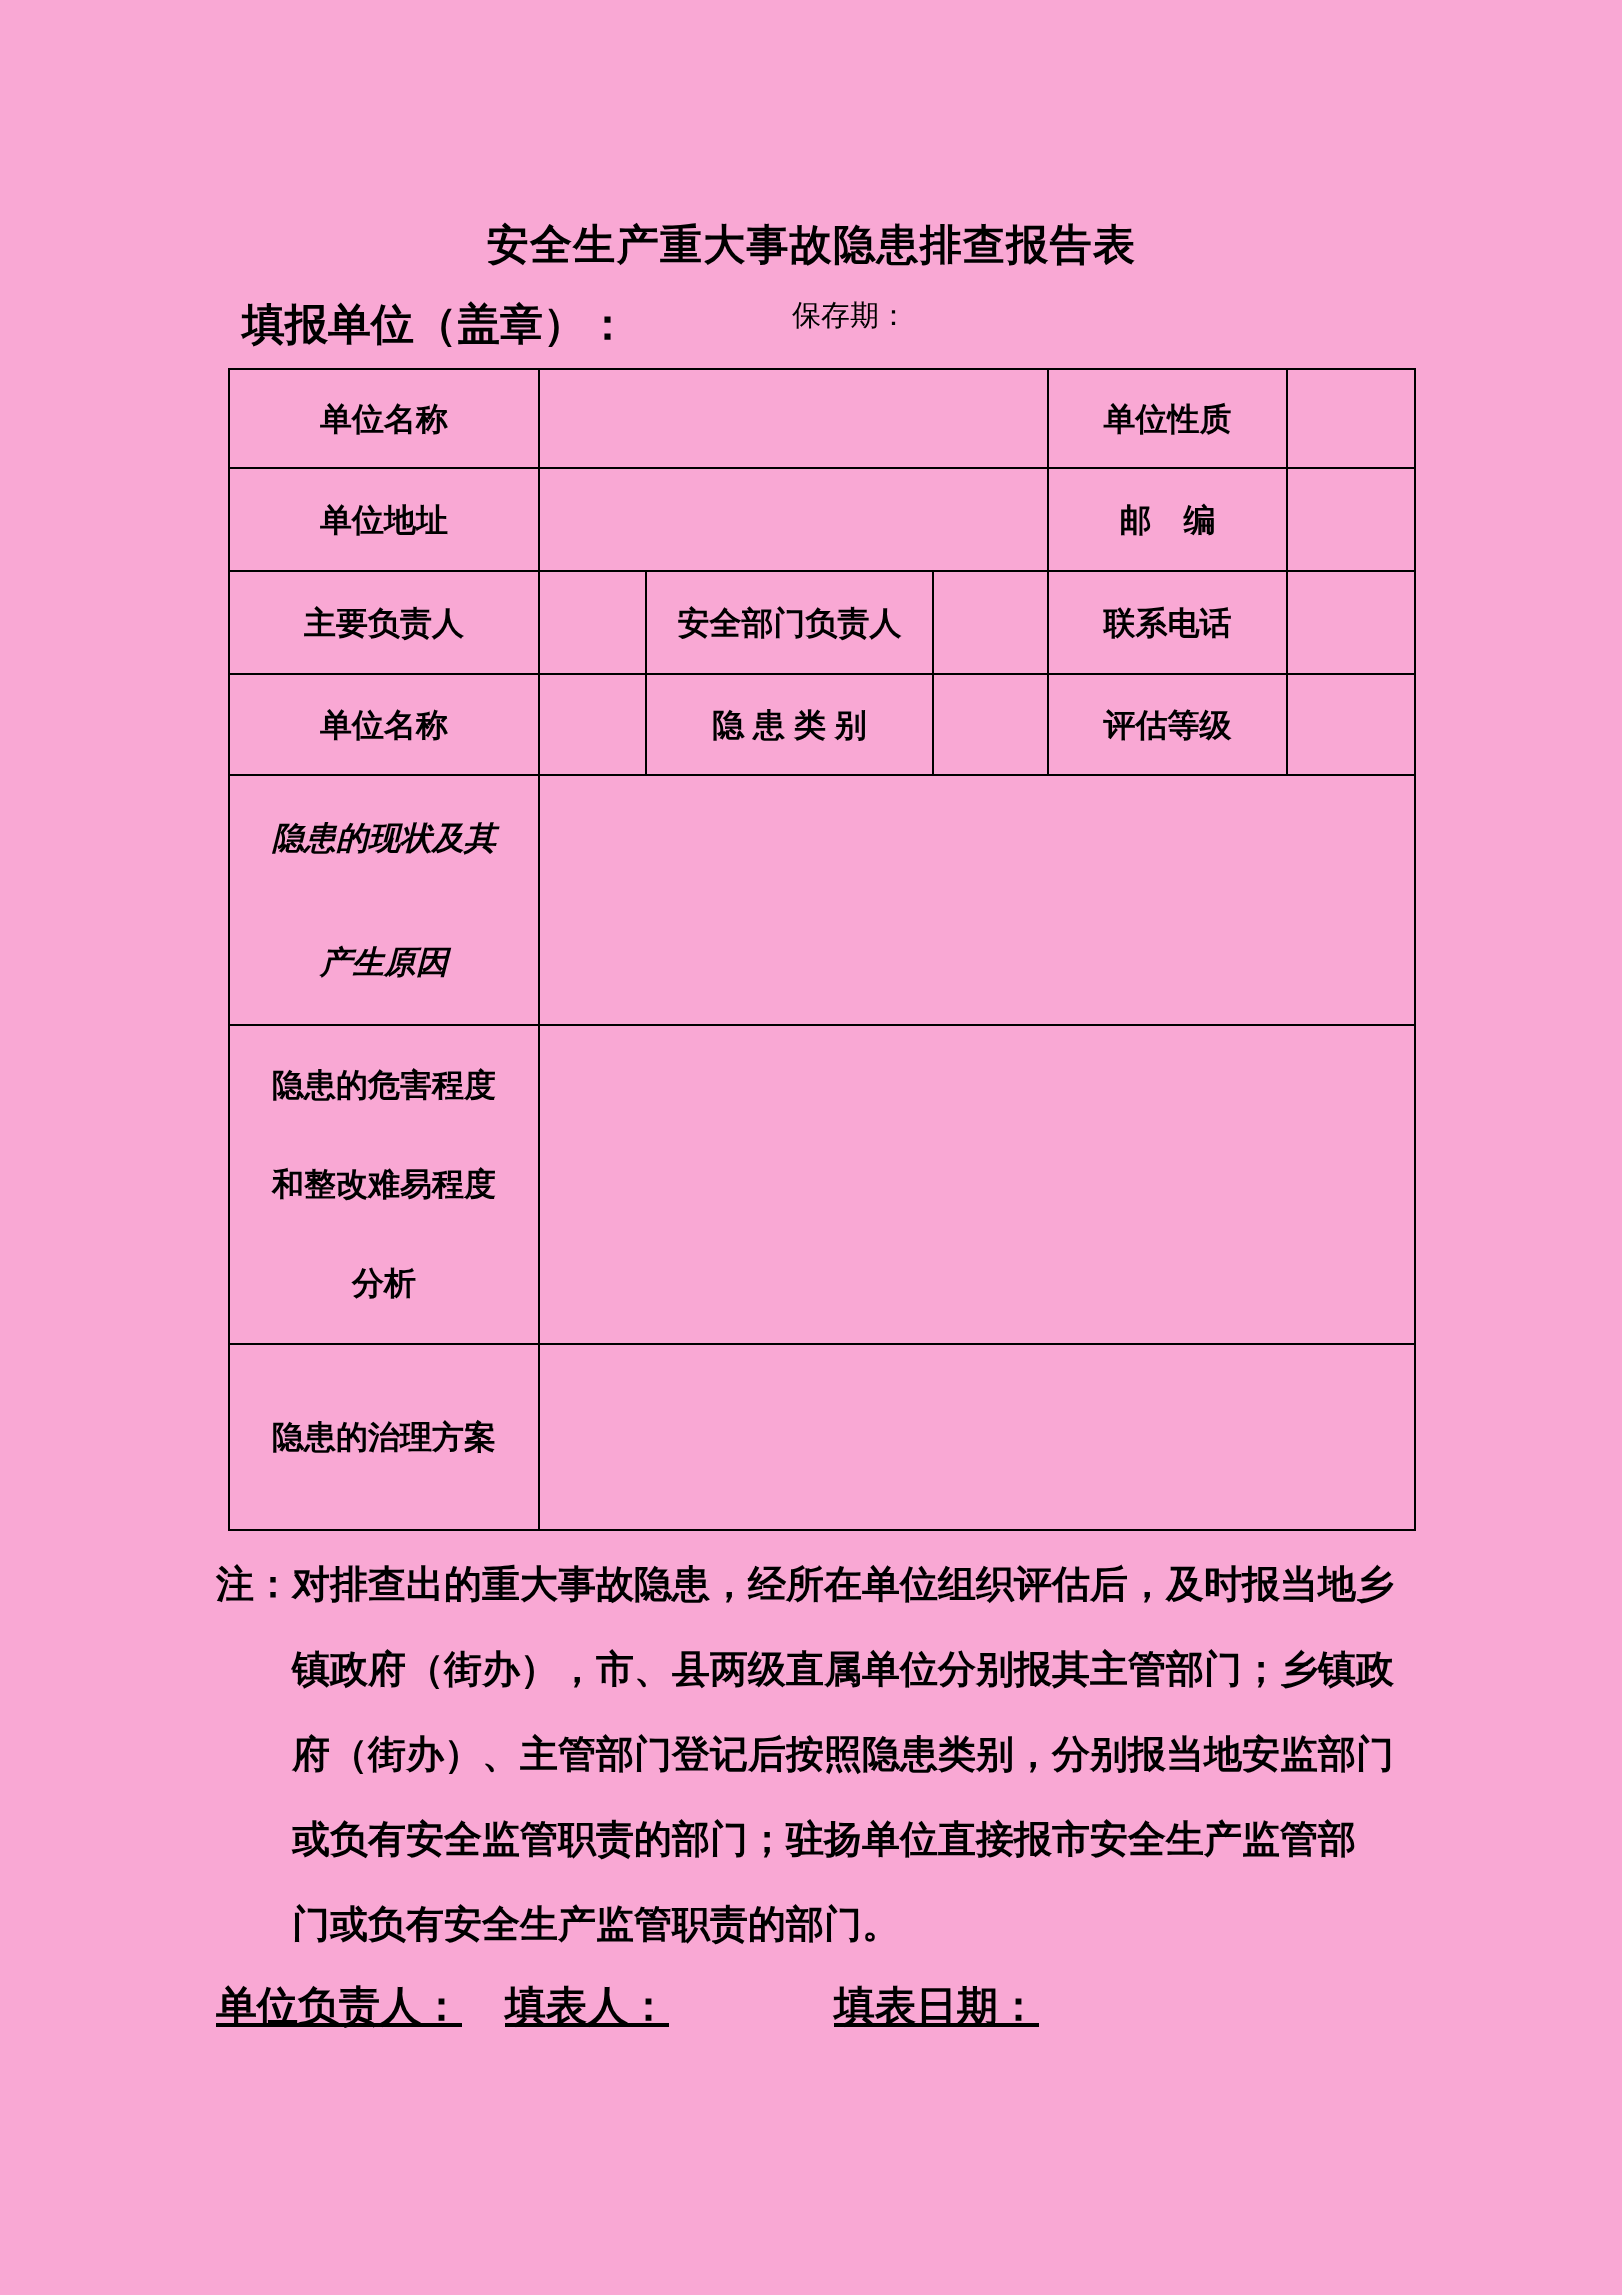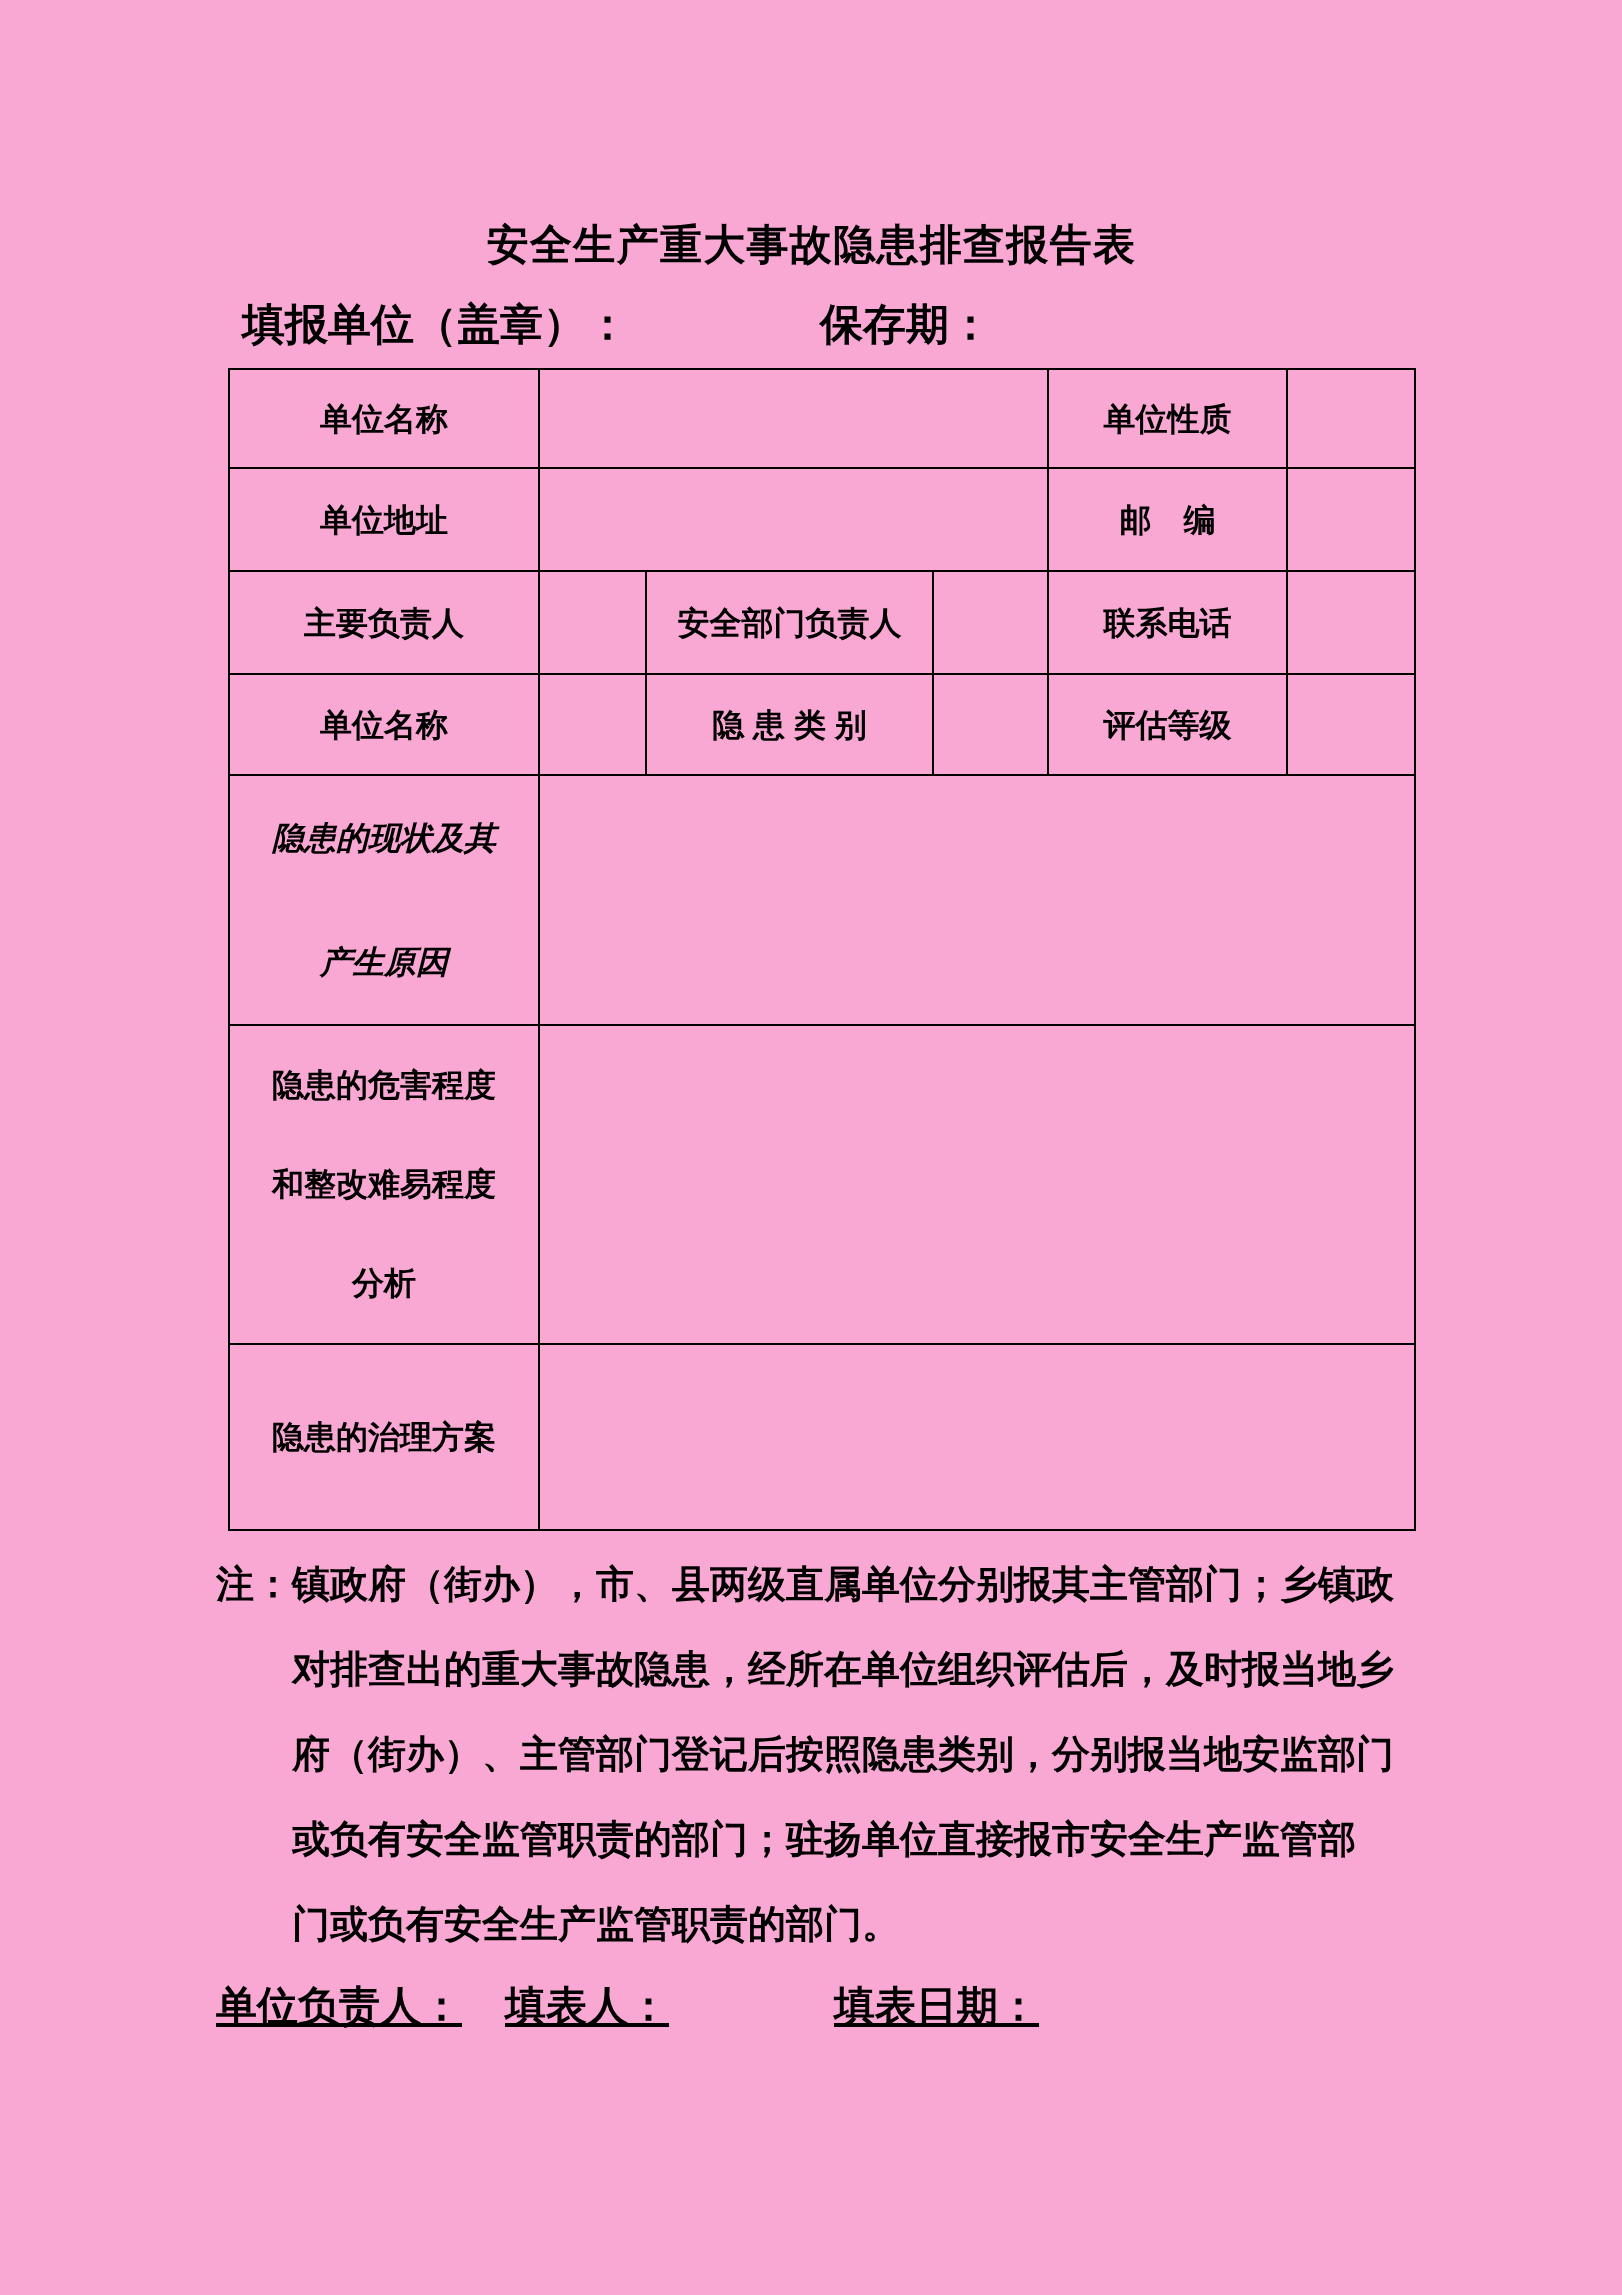--- a/index.html
+++ b/index.html
@@ -13,21 +13,21 @@
   .page { position: absolute; inset: 0; background: #f9a8d4; }
 
   .title {
     position: absolute; top: 220px; left: 0; width: 1623px;
     text-align: center; font-size: 42px; font-weight: 600;
     letter-spacing: 1.3px; line-height: 1.2;
   }
 
   .subheader { position: absolute; top: 296px; left: 0; width: 1623px; height: 59px; }
   .fill-unit-label { position: absolute; left: 242px; top: 0; font-size: 43px; font-weight: 600; }
-  .retention-label { position: absolute; left: 820px; top: 0; font-size: 43px; font-weight: 700; }
+  .retention-label { position: absolute; left: 792px; top: 0; font-size: 29px; font-weight: 400; }
 
   table.form-table {
     position: absolute; left: 228px; top: 368px;
     width: 1186px; table-layout: fixed;
     border-collapse: collapse;
     border: 2.6px solid #000;
   }
   table.form-table td {
     border: 2px solid #000;
     padding: 0;
@@ -121,22 +121,22 @@
       <tr class="r-plan" style="height:186px">
         <td class="lbl">隐患的治理方案</td>
         <td colspan="5"></td>
       </tr>
     </tbody>
   </table>
 
   <div class="note">
     <span class="note-prefix">注：</span>
     <div class="note-lines">
+      <div class="note-line">对排查出的重大事故隐患，经所在单位组织评估后，及时报当地乡</div>
       <div class="note-line">镇政府（街办），市、县两级直属单位分别报其主管部门；乡镇政</div>
-      <div class="note-line">对排查出的重大事故隐患，经所在单位组织评估后，及时报当地乡</div>
       <div class="note-line">府（街办）、主管部门登记后按照隐患类别，分别报当地安监部门</div>
       <div class="note-line">或负有安全监管职责的部门；驻扬单位直接报市安全生产监管部</div>
       <div class="note-line">门或负有安全生产监管职责的部门。</div>
     </div>
   </div>
 
   <div class="footer">
     <span class="footer-unit-head">单位负责人：</span>
     <span class="footer-form-filler">填表人：</span>
     <span class="footer-fill-date">填表日期：</span>

